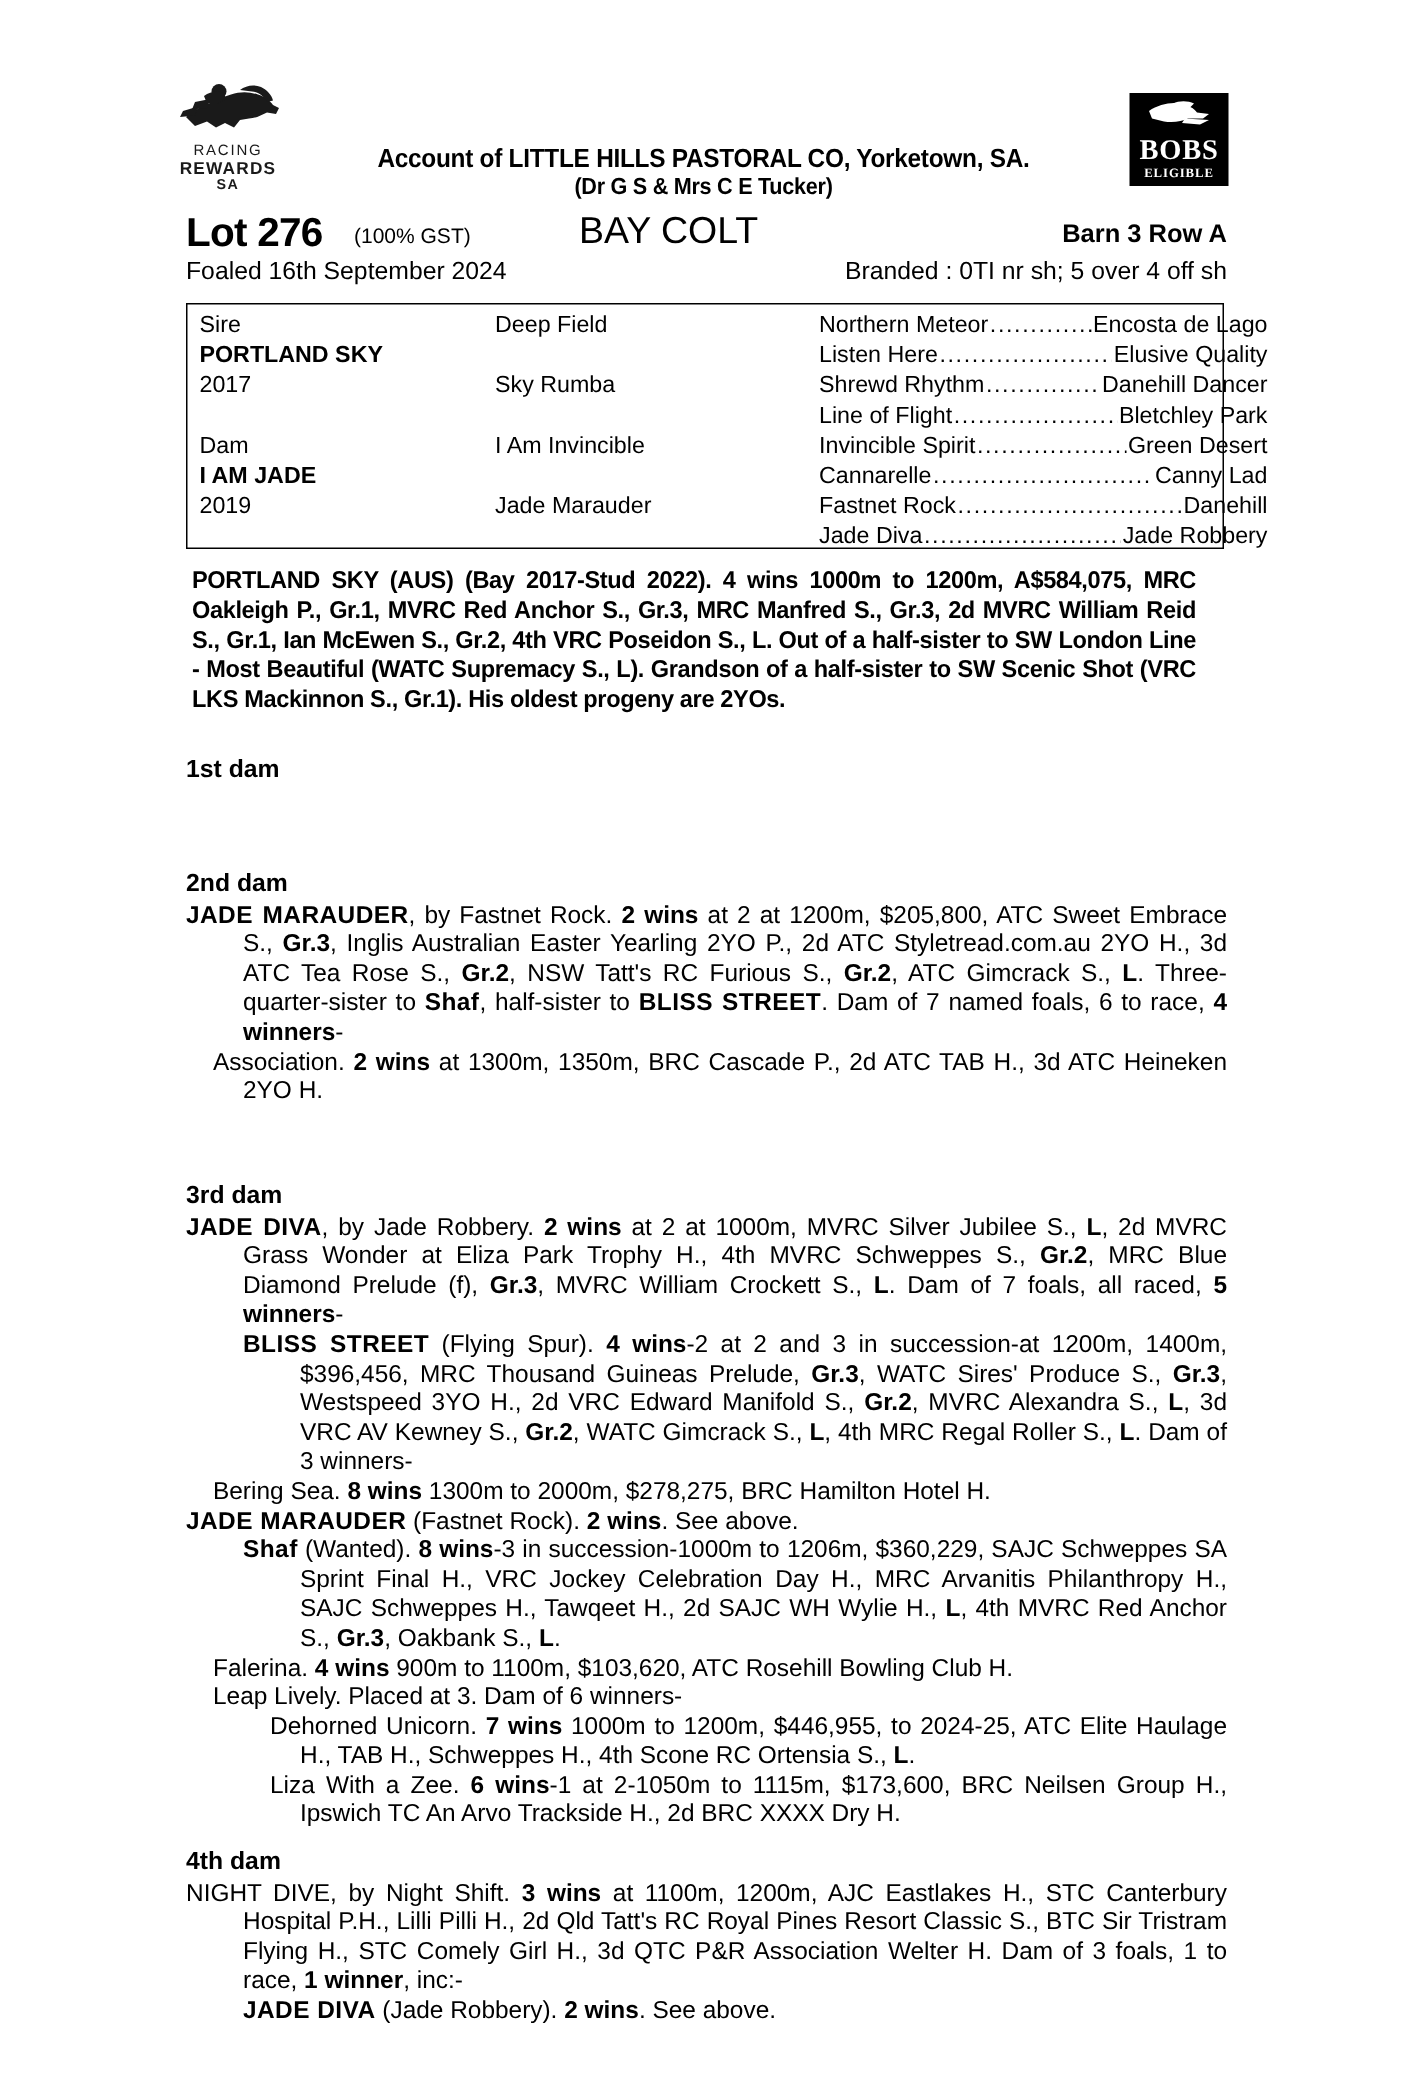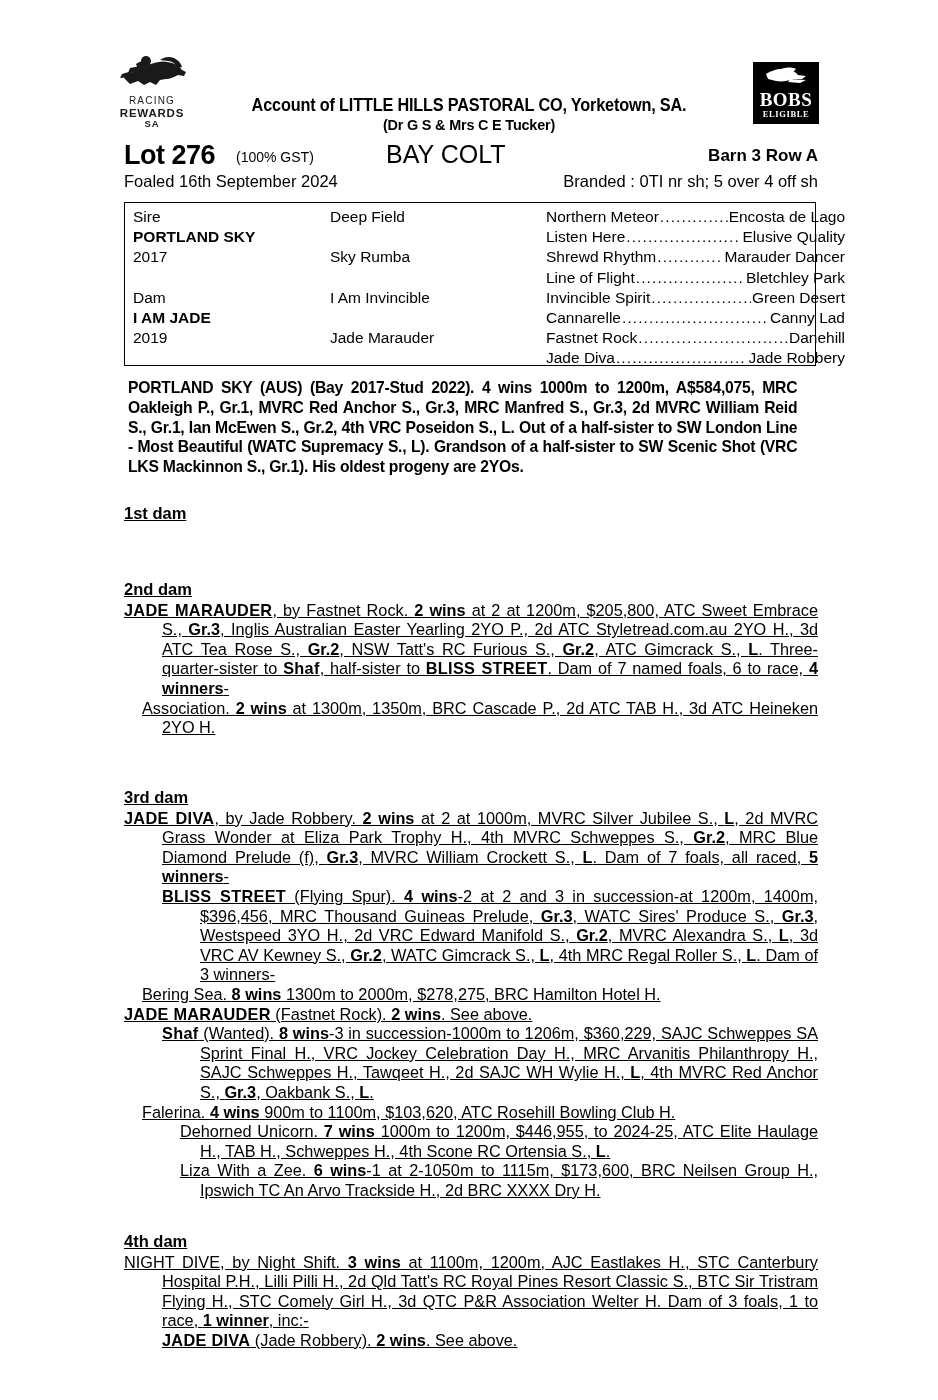--- a/index.html
+++ b/index.html
@@ -183,21 +183,20 @@
     transform-origin: left top;
   }
 
   
   .body-block {
     position: absolute;
     left: 124px;
     width: 694px;
     font-size: 16.3px;
     line-height: 19.6px;
-    text-decoration: underline;
   }
   .dam-head {
     font-size: 16.5px;
     font-weight: bold;
     margin-bottom: 1px;
   }
   .entry {
     text-align: justify;
     text-justify: inter-word;
     margin: 0;
@@ -292,21 +291,21 @@
             <span class="gp-b">Encosta de Lago</span>
           </div>
           <div class="ped-gp">
             <span class="gp-a">Listen Here</span>
             <span class="gp-dots">............................................................</span>
             <span class="gp-b">Elusive Quality</span>
           </div>
           <div class="ped-gp">
             <span class="gp-a">Shrewd Rhythm</span>
             <span class="gp-dots">............................................................</span>
-            <span class="gp-b">Marauder Dancer</span>
+            <span class="gp-b">Danehill Dancer</span>
           </div>
           <div class="ped-gp">
             <span class="gp-a">Line of Flight</span>
             <span class="gp-dots">............................................................</span>
             <span class="gp-b">Bletchley Park</span>
           </div>
           <div class="ped-gp">
             <span class="gp-a">Invincible Spirit</span>
             <span class="gp-dots">............................................................</span>
             <span class="gp-b">Green Desert</span>
@@ -346,20 +345,21 @@
 
   <div class="body-block sec-3rd">
     <div class="dam-head">3rd dam</div>
     <div>
         <div class="entry hang1"><span style="font-weight: bold; letter-spacing: 0.3px;">JADE DIVA</span><span>, by Jade Robbery. </span><span style="font-weight: bold;">2 wins</span><span> at 2 at 1000m, MVRC Silver Jubilee S., </span><span style="font-weight: bold;">L</span><span>, 2d MVRC Grass Wonder at Eliza Park Trophy H., 4th MVRC Schweppes S., </span><span style="font-weight: bold;">Gr.2</span><span>, MRC Blue Diamond Prelude (f), </span><span style="font-weight: bold;">Gr.3</span><span>, MVRC William Crockett S., </span><span style="font-weight: bold;">L</span><span>. Dam of 7 foals, all raced, </span><span style="font-weight: bold;">5 winners</span><span>-</span></div>
         <div class="entry hang3"><span style="font-weight: bold; letter-spacing: 0.3px;">BLISS STREET</span><span> (Flying Spur). </span><span style="font-weight: bold;">4 wins</span><span>-2 at 2 and 3 in succession-at 1200m, 1400m, $396,456, MRC Thousand Guineas Prelude, </span><span style="font-weight: bold;">Gr.3</span><span>, WATC Sires' Produce S., </span><span style="font-weight: bold;">Gr.3</span><span>, Westspeed 3YO H., 2d VRC Edward Manifold S., </span><span style="font-weight: bold;">Gr.2</span><span>, MVRC Alexandra S., </span><span style="font-weight: bold;">L</span><span>, 3d VRC AV Kewney S., </span><span style="font-weight: bold;">Gr.2</span><span>, WATC Gimcrack S., </span><span style="font-weight: bold;">L</span><span>, 4th MRC Regal Roller S., </span><span style="font-weight: bold;">L</span><span>. Dam of 3 winners-</span></div>
         <div class="entry hang2"><span>Bering Sea. </span><span style="font-weight: bold;">8 wins</span><span> 1300m to 2000m, $278,275, BRC Hamilton Hotel H.</span></div>
         <div class="entry hang1"><span style="font-weight: bold; letter-spacing: 0.3px;">JADE MARAUDER</span><span> (Fastnet Rock). </span><span style="font-weight: bold;">2 wins</span><span>. See above.</span></div>
         <div class="entry hang3"><span style="font-weight: bold; letter-spacing: 0.3px;">Shaf</span><span> (Wanted). </span><span style="font-weight: bold;">8 wins</span><span>-3 in succession-1000m to 1206m, $360,229, SAJC Schweppes SA Sprint Final H., VRC Jockey Celebration Day H., MRC Arvanitis Philanthropy H., SAJC Schweppes H., Tawqeet H., 2d SAJC WH Wylie H., </span><span style="font-weight: bold;">L</span><span>, 4th MVRC Red Anchor S., </span><span style="font-weight: bold;">Gr.3</span><span>, Oakbank S., </span><span style="font-weight: bold;">L</span><span>.</span></div>
         <div class="entry hang2"><span>Falerina. </span><span style="font-weight: bold;">4 wins</span><span> 900m to 1100m, $103,620, ATC Rosehill Bowling Club H.</span></div>
+        <div class="entry hang2"><span>Leap Lively. Placed at 3. Dam of 6 winners-</span></div>
         <div class="entry hang4"><span>Dehorned Unicorn. </span><span style="font-weight: bold;">7 wins</span><span> 1000m to 1200m, $446,955, to 2024-25, ATC Elite Haulage H., TAB H., Schweppes H., 4th Scone RC Ortensia S., </span><span style="font-weight: bold;">L</span><span>.</span></div>
         <div class="entry hang4"><span>Liza With a Zee. </span><span style="font-weight: bold;">6 wins</span><span>-1 at 2-1050m to 1115m, $173,600, BRC Neilsen Group H., Ipswich TC An Arvo Trackside H., 2d BRC XXXX Dry H.</span></div>
       </div>
   </div>
 
   <div class="body-block sec-4th">
     <div class="dam-head">4th dam</div>
     <div>
         <div class="entry hang1"><span>NIGHT DIVE, by Night Shift. </span><span style="font-weight: bold;">3 wins</span><span> at 1100m, 1200m, AJC Eastlakes H., STC Canterbury Hospital P.H., Lilli Pilli H., 2d Qld Tatt's RC Royal Pines Resort Classic S., BTC Sir Tristram Flying H., STC Comely Girl H., 3d QTC P&amp;R Association Welter H. Dam of 3 foals, 1 to race, </span><span style="font-weight: bold;">1 winner</span><span>, inc:-</span></div>
         <div class="entry hang3"><span style="font-weight: bold; letter-spacing: 0.3px;">JADE DIVA</span><span> (Jade Robbery). </span><span style="font-weight: bold;">2 wins</span><span>. See above.</span></div>

